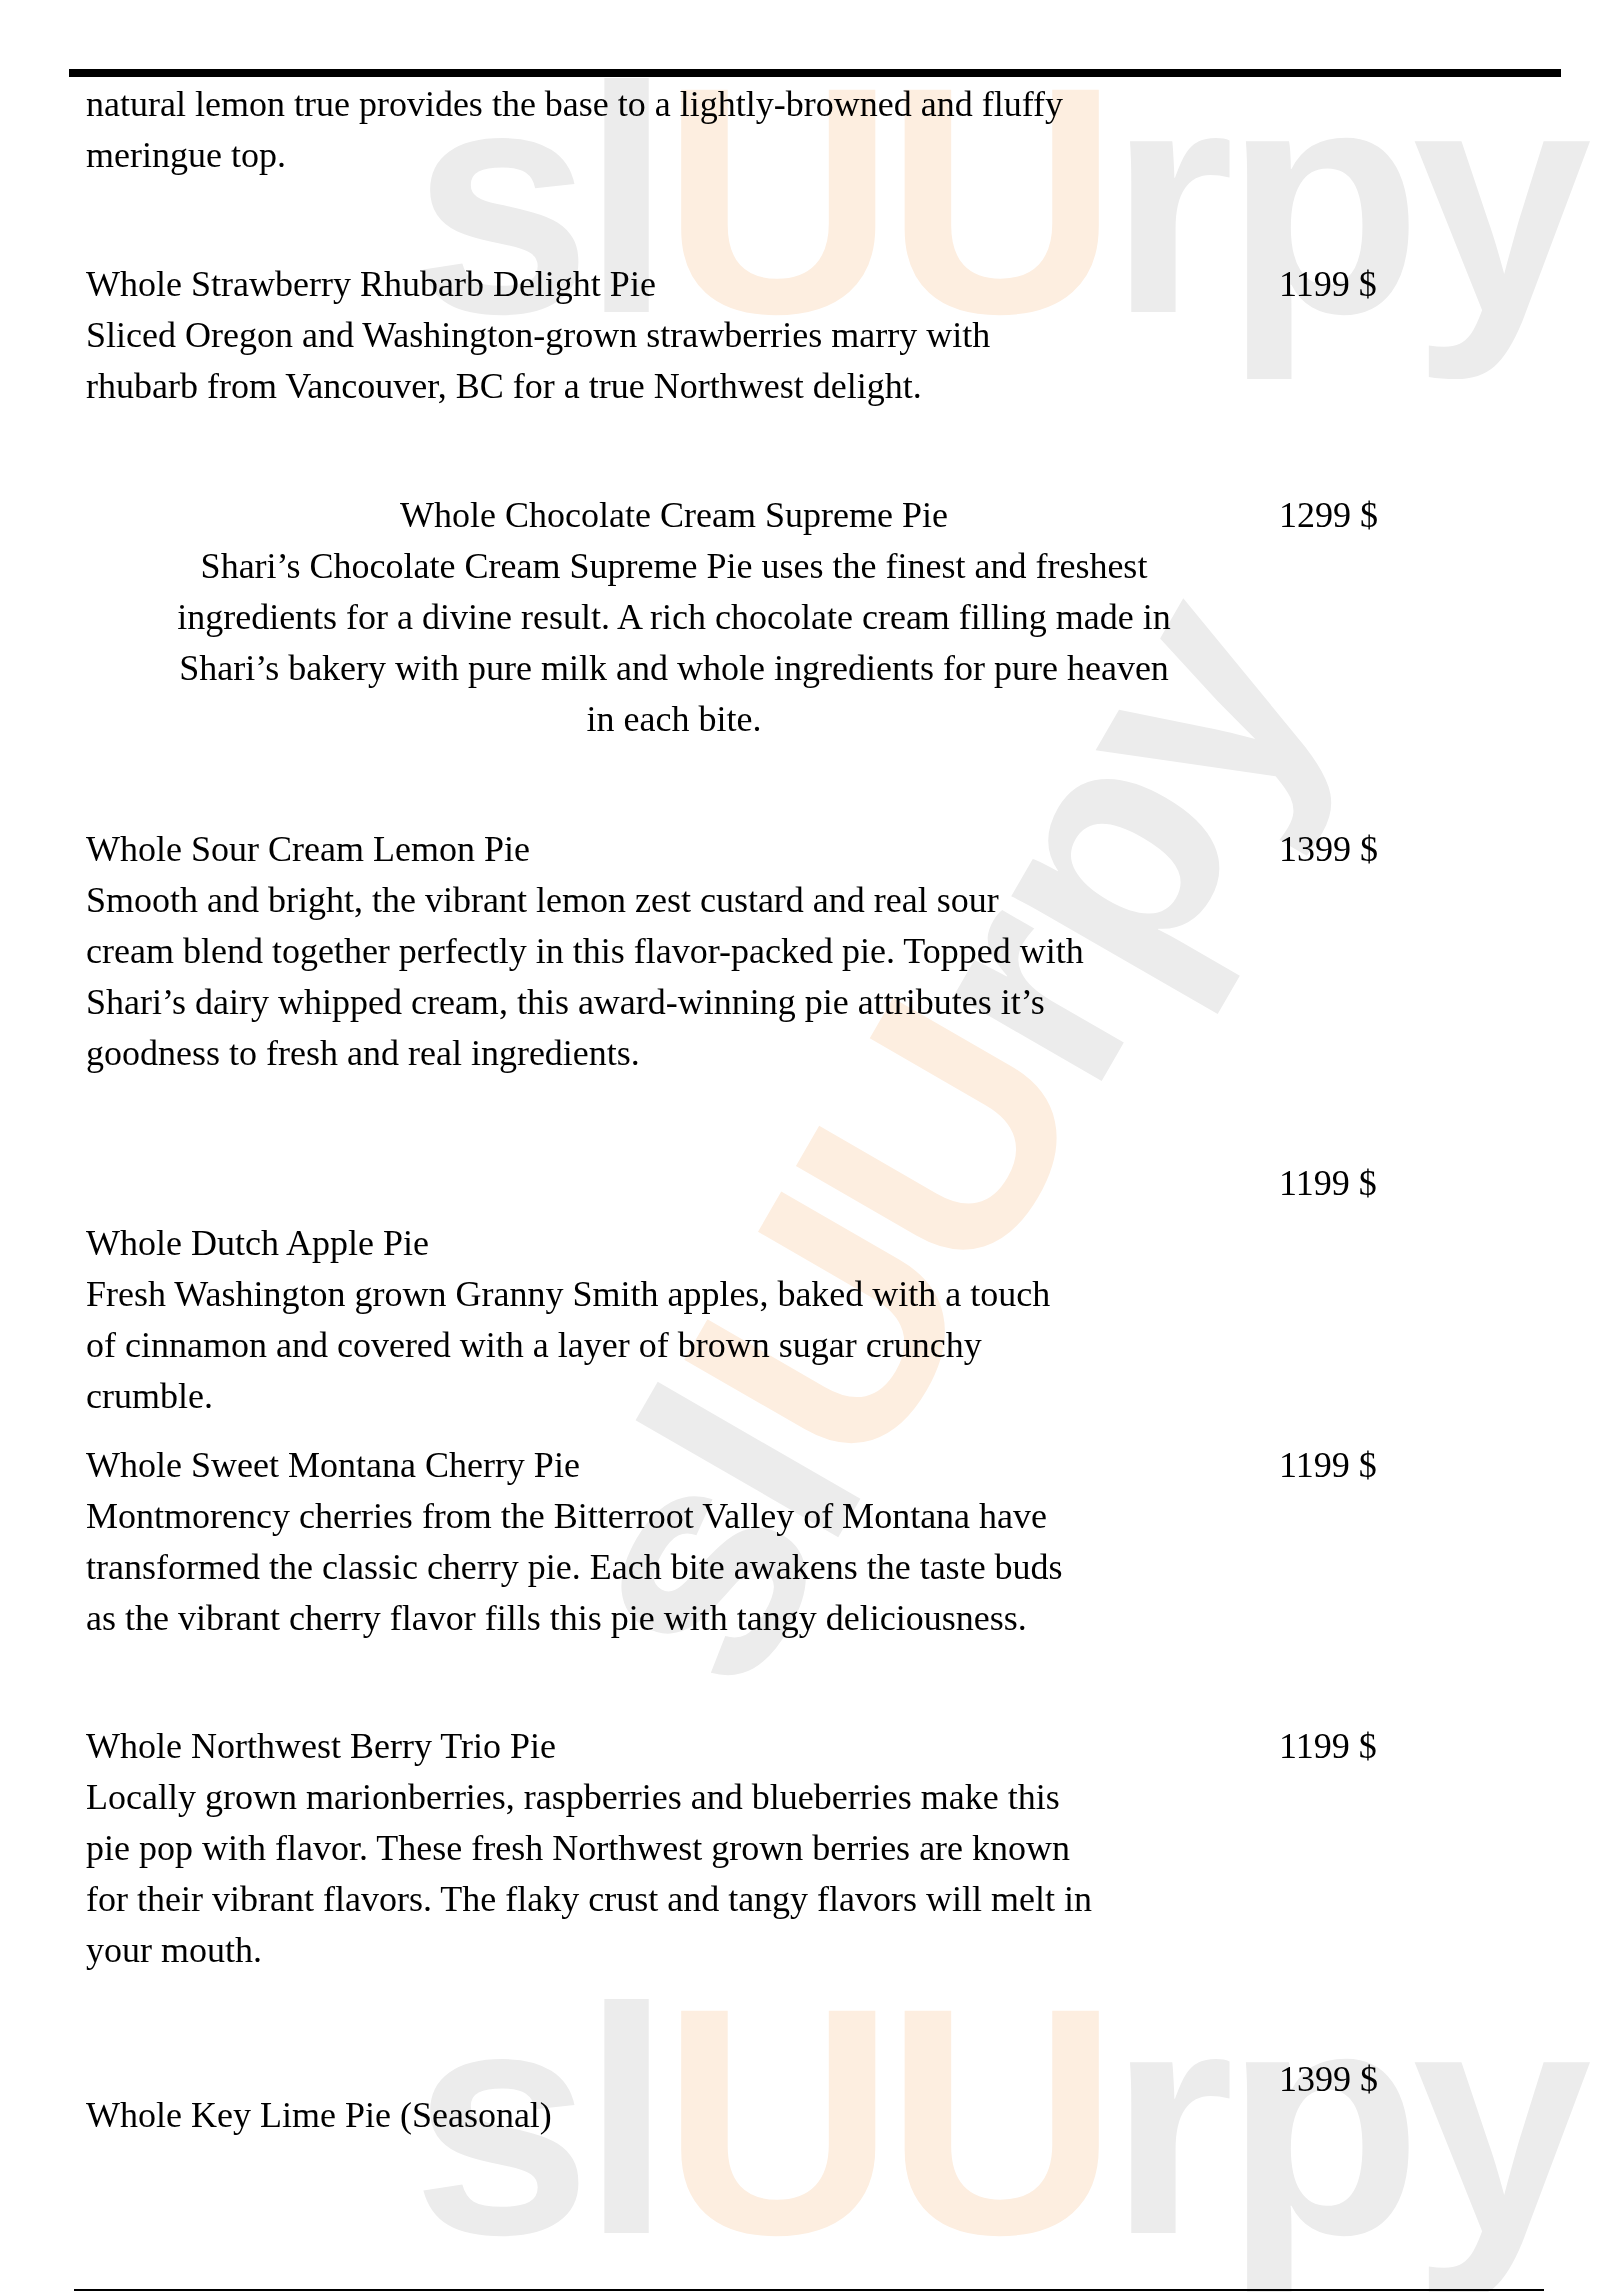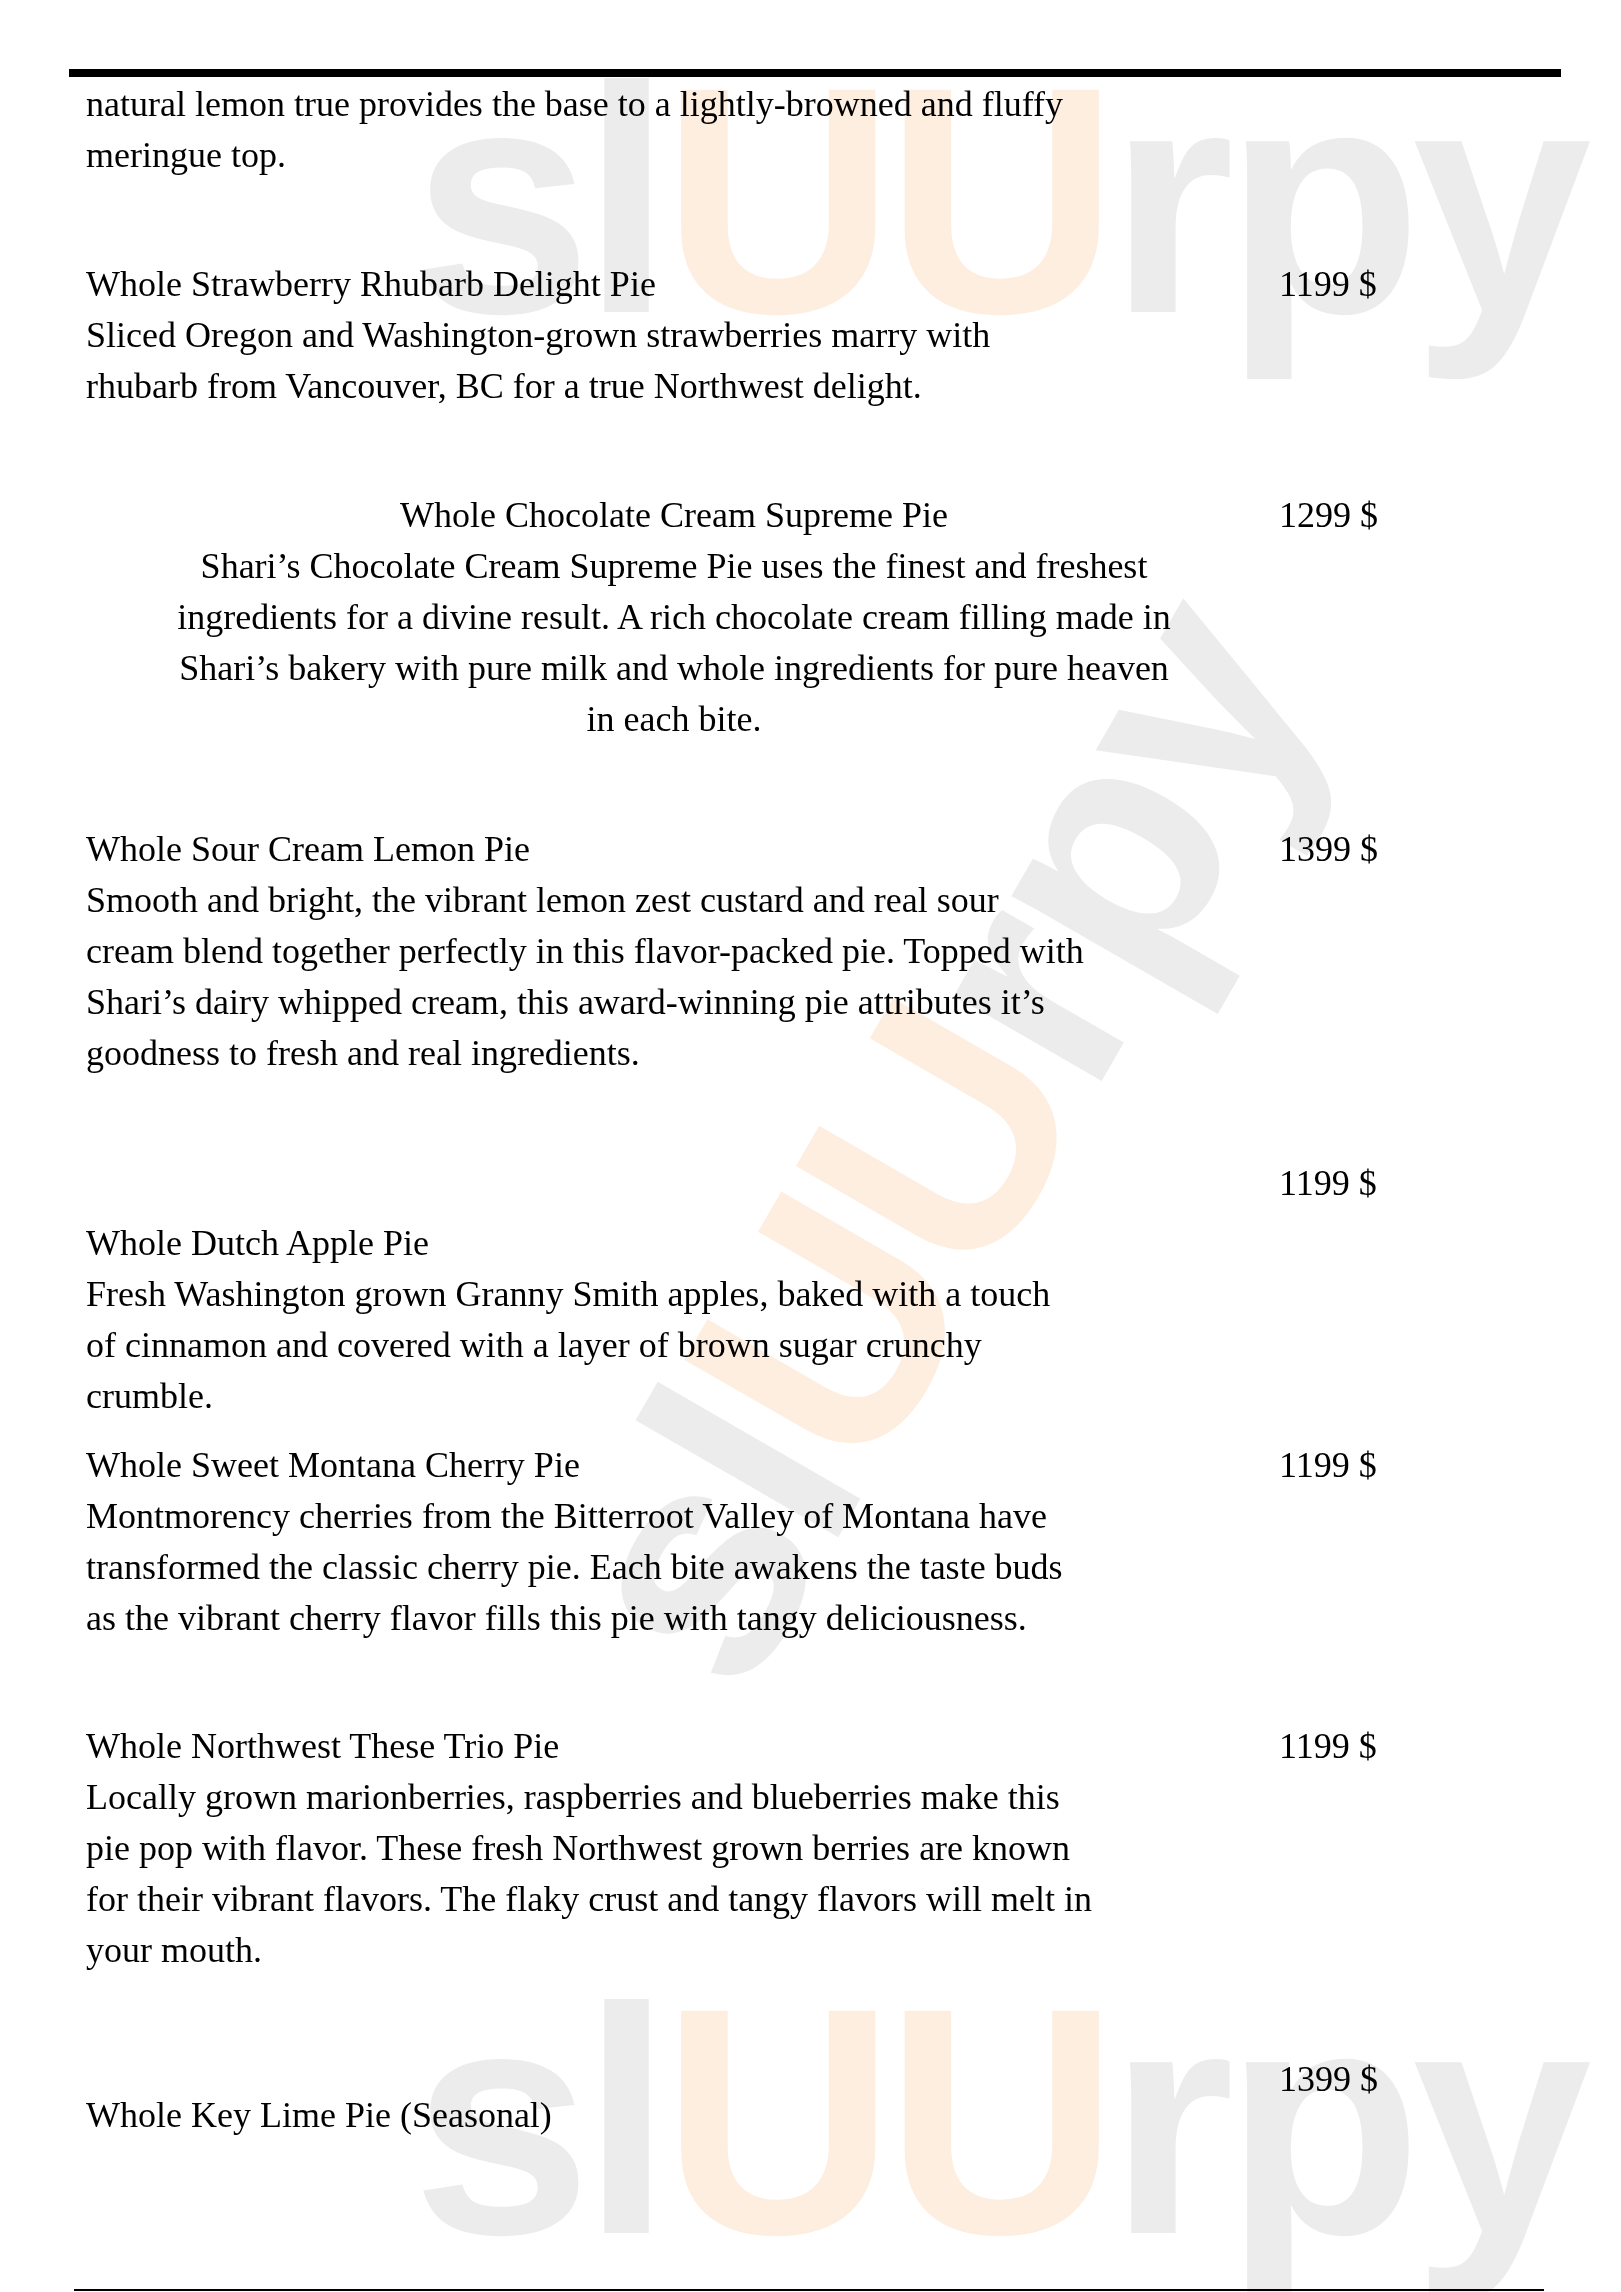--- a/index.html
+++ b/index.html
@@ -79,21 +79,21 @@
       <div>Whole Sweet Montana Cherry Pie</div>
       <div class="desc">Montmorency cherries from the Bitterroot Valley of Montana have
 transformed the classic cherry pie. Each bite awakens the taste buds
 as the vibrant cherry flavor fills this pie with tangy deliciousness.</div>
     </div>
     <div class="price" style="top:1440px;">1199 $</div>
   </div>
 
   <div>
     <div class="block" style="top:1721px;">
-      <div>Whole Northwest These Trio Pie</div>
+      <div>Whole Northwest Berry Trio Pie</div>
       <div class="desc">Locally grown marionberries, raspberries and blueberries make this
 pie pop with flavor.  These fresh Northwest grown berries are known
 for their vibrant flavors. The flaky crust and tangy flavors will melt in
 your mouth.</div>
     </div>
     <div class="price" style="top:1721px;">1199 $</div>
   </div>
 
   <div>
     <div class="block" style="top:2054px;margin-top:36px;">

